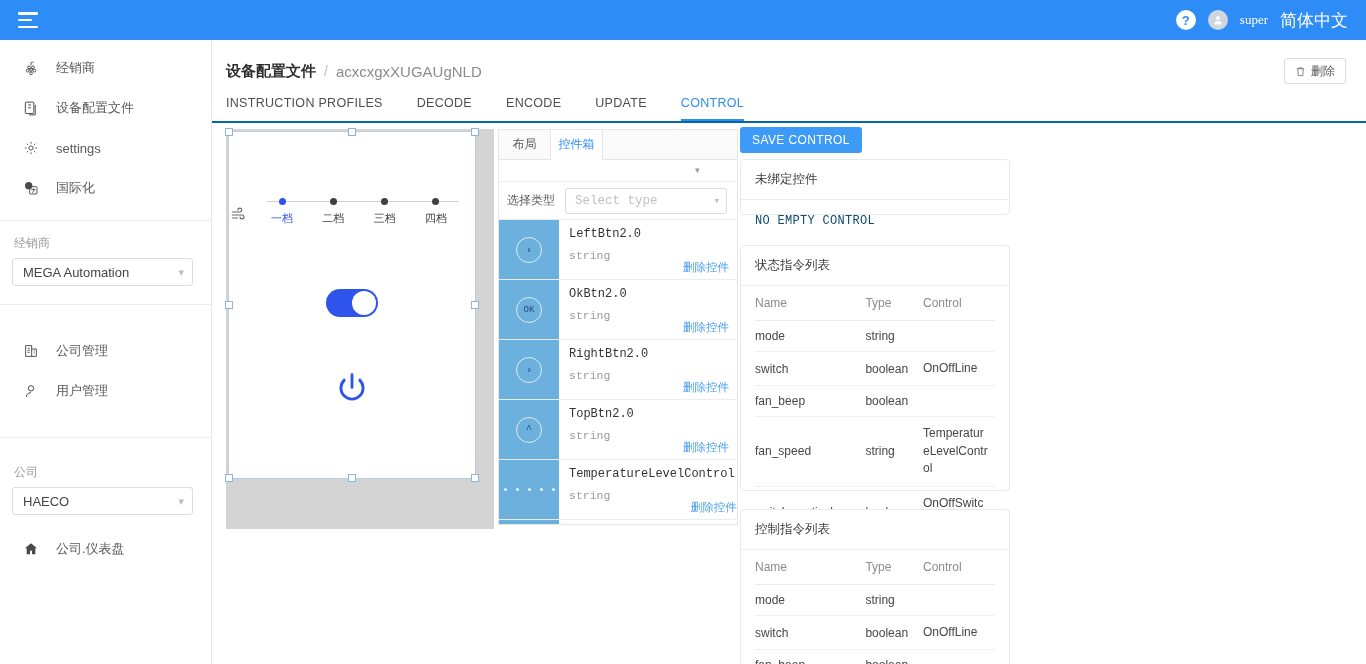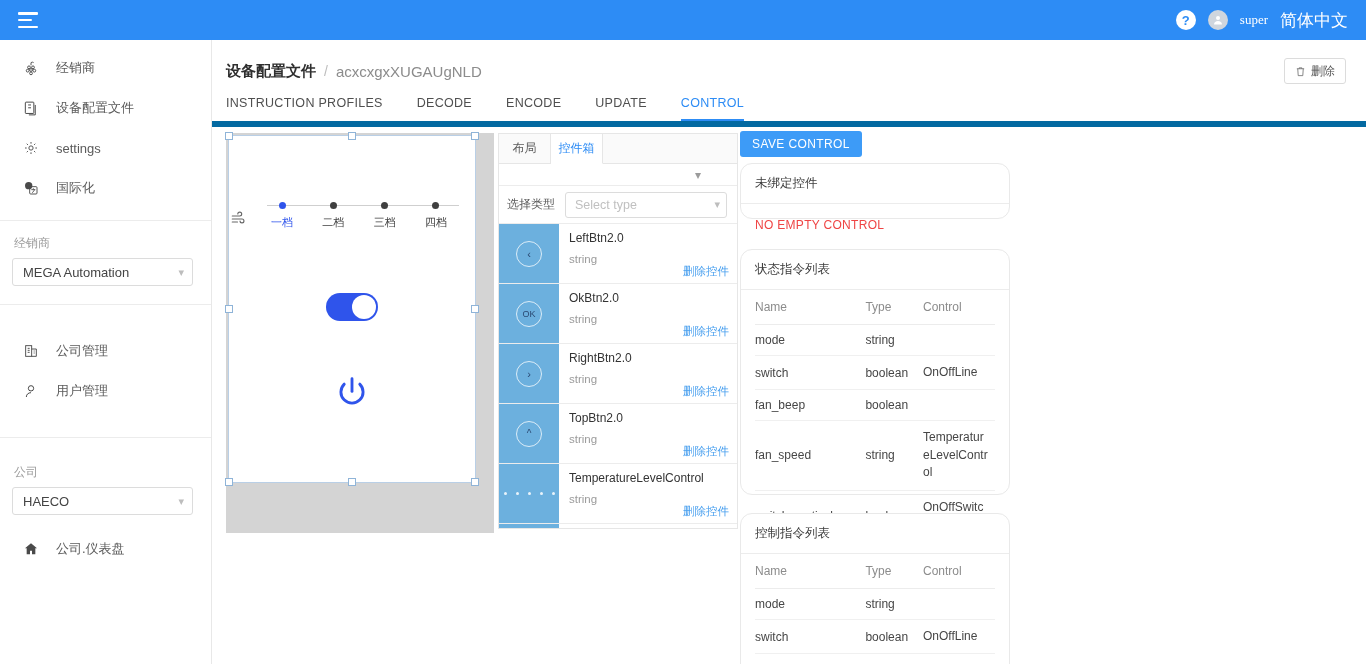--- a/index.html
+++ b/index.html
@@ -90,21 +90,21 @@
   .crumb-slash { color: #bdbdbd; margin: 0 8px; font-size: 14px; }
   .crumb-sub { font-size: 15px; color: #8c8c8c; }
   .del-btn {
     margin-left: auto; height: 26px; border: 1px solid #dcdcdc;
     border-radius: 3px; background: #fff; display: flex; align-items: center;
     gap: 5px; padding: 0 10px; font-size: 12px; color: #555; cursor: pointer;
   }
 
   .tabs-row {
     display: flex; align-items: flex-end; gap: 34px;
-    padding: 12px 0 0 14px; border-bottom: 6px solid #0369a1;
+    padding: 12px 0 0 14px; border-bottom: 2px solid #0369a1;
     margin-right: 0;
   }
   .tab {
     font-size: 12.5px; letter-spacing: .3px; color: #4f4f4f;
     padding-bottom: 9px; cursor: pointer; border-bottom: 2px solid transparent;
     white-space: nowrap;
   }
   .tab.active { color: #2d8cf5; border-bottom-color: #2d8cf5; }
 
   .work { position: relative; height: 548px; }
@@ -160,21 +160,21 @@
     width: 24px; height: 24px; border-radius: 50%; background: #fff;
   }
   .power-widget {
     position: absolute; left: 50%; margin-left: -19px; top: 238px;
     width: 38px; height: 38px; color: #2f54eb; cursor: pointer;
   }
 
   
   .wbox {
     position: absolute; left: 286px; top: 6px; width: 240px; height: 396px;
-    border: 1px solid #e6e6e6; background: #fff; overflow: hidden;
+    border: 1px solid #e6e6e6; background: #fff; overflow: hidden; font-family: Liberation Mono, monospace;
   }
   .wtabs { display: flex; height: 30px; background: #fafafa; border-bottom: 1px solid #e6e6e6; }
   .wtab {
     width: 52px; display: flex; align-items: center; justify-content: center;
     font-size: 12px; color: #5b5b5b; border-right: 1px solid #e6e6e6;
     cursor: pointer; background: #fafafa;
   }
   .wtab.active { background: #fff; color: #2d8cf5; border-bottom: 1px solid #fff; margin-bottom: -1px; }
   .wtab-rest { flex: 1; background: #fafafa; }
 
@@ -230,27 +230,27 @@
     overflow: hidden;
   }
   .save-btn {
     position: absolute; left: 0; top: 4px; height: 26px;
     background: #3d9bf7; color: #fff; border: none; border-radius: 3px;
     font-size: 12px; letter-spacing: .4px; padding: 0 12px; cursor: pointer;
     font-family: inherit;
   }
   .card {
     position: absolute; left: 0; width: 270px;
-    border: 1px solid #e9e9e9; border-radius: 12px; background: #fff;
+    border: 1px solid #e9e9e9; border-radius: 4px; background: #fff;
   }
   .card-head {
     height: 40px; display: flex; align-items: center; padding: 0 14px;
     font-size: 12.5px; color: #3c3c3c; border-bottom: 1px solid #ececec;
   }
-  .card-empty { padding: 14px; font-size: 12px; color: #ef4444; letter-spacing: .3px; }
+  .card-empty { padding: 14px; font-size: 12px; color: #0c4a6e; letter-spacing: .3px; font-family: Liberation Mono, monospace; }
 
   table.ctab { width: 100%; border-collapse: collapse; table-layout: fixed; }
   table.ctab th {
     text-align: left; font-weight: normal; font-size: 12px; color: #8c8c8c;
     padding: 10px 6px 10px 0; border-bottom: 1px solid #ececec;
   }
   table.ctab td {
     font-size: 12px; color: #464646; padding: 8px 6px 8px 0;
     border-bottom: 1px solid #f0f0f0; vertical-align: middle;
   }

